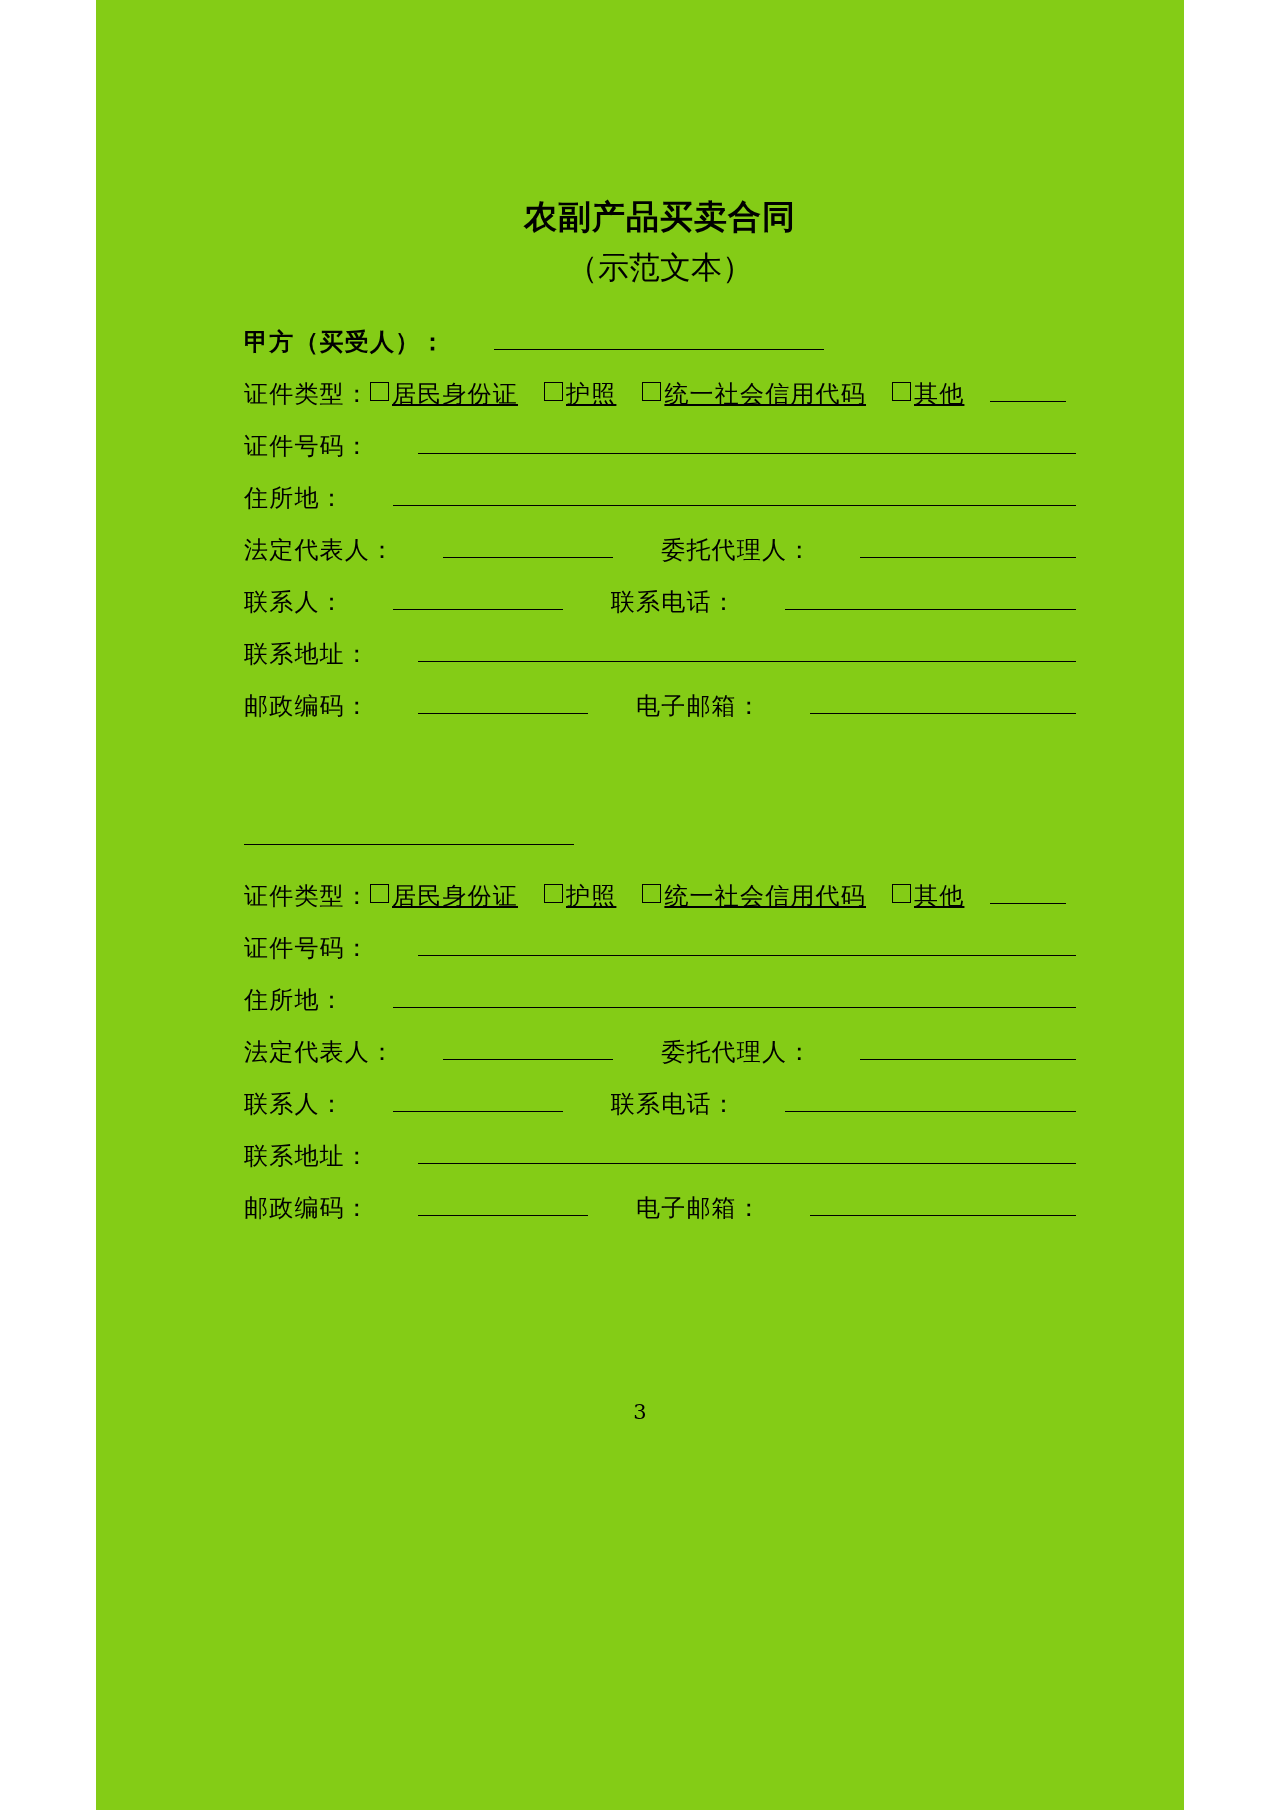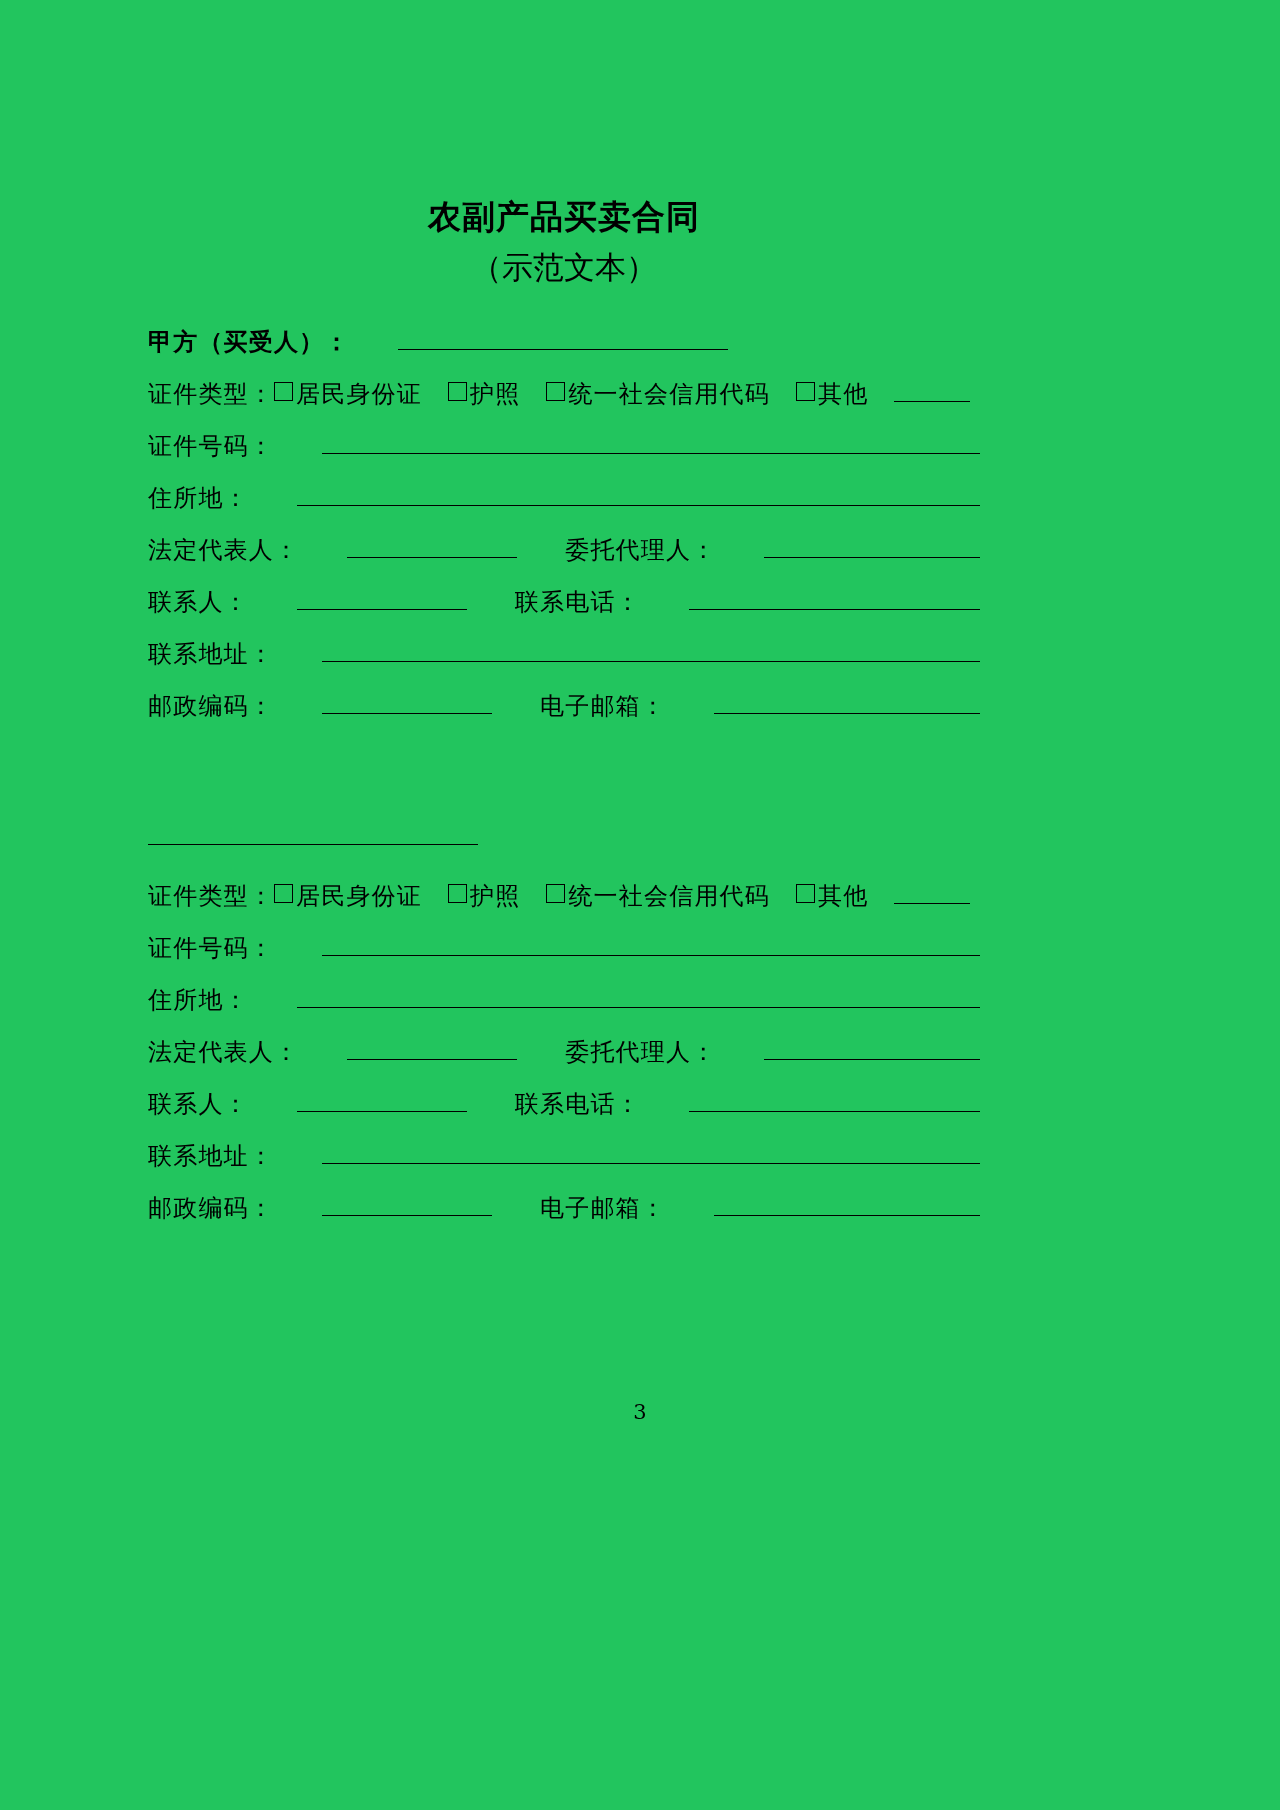--- a/index.html
+++ b/index.html
@@ -6,24 +6,24 @@
     margin: 0;
     padding: 0;
     background: #ffffff;
   }
   body {
     font-family: "DejaVu Serif", "Liberation Serif", serif;
     color: #000000;
   }
   .page {
     position: relative;
-    width: 1280px;
+    width: 1088px;
     height: 1810px;
     margin: 0 auto;
-    background: #22c55e;
+    background: #84cc16;
     overflow: hidden;
   }
   .content {
     position: absolute;
     left: 148px;
     top: 0;
     width: 832px;
   }
 
   
@@ -112,20 +112,21 @@
     width: 17px;
     height: 17px;
     border: 1.6px solid #000;
     margin-right: 3px;
     position: relative;
     top: -1px;
     flex: 0 0 auto;
   }
   .cb-label {
     letter-spacing: 1.2px;
+    text-decoration: underline;
   }
 
   .gap {
     height: 58px;
   }
 
   
   .page-number {
     position: absolute;
     left: 0;

